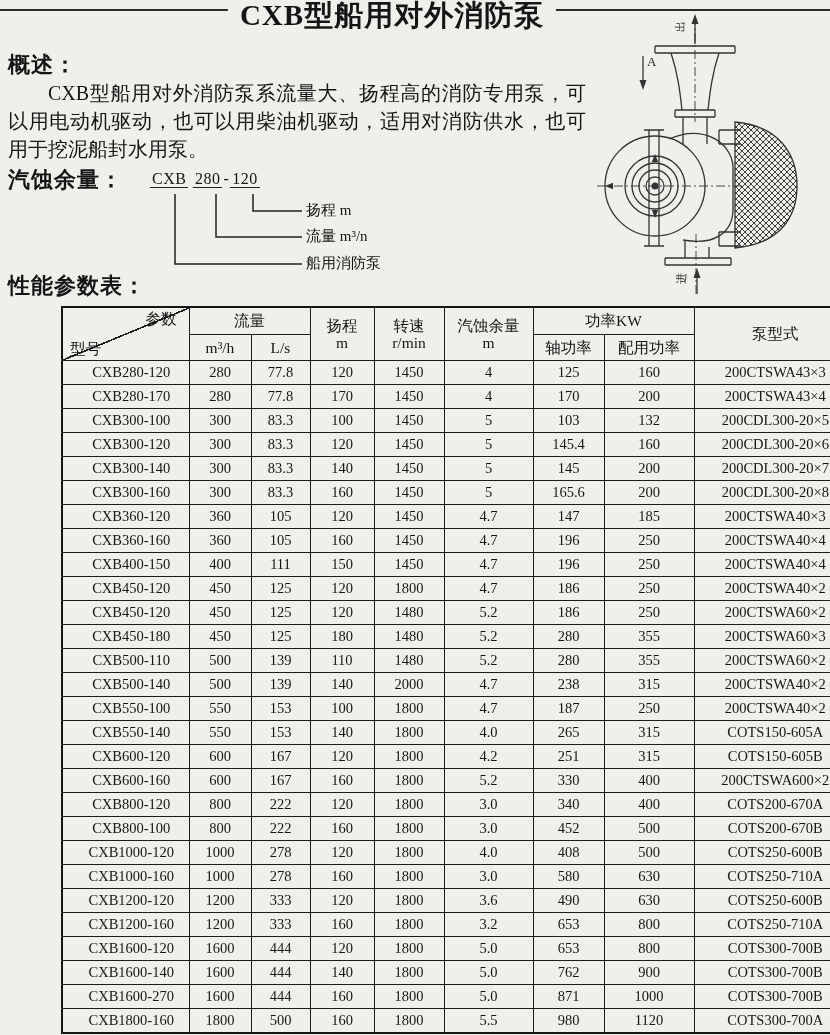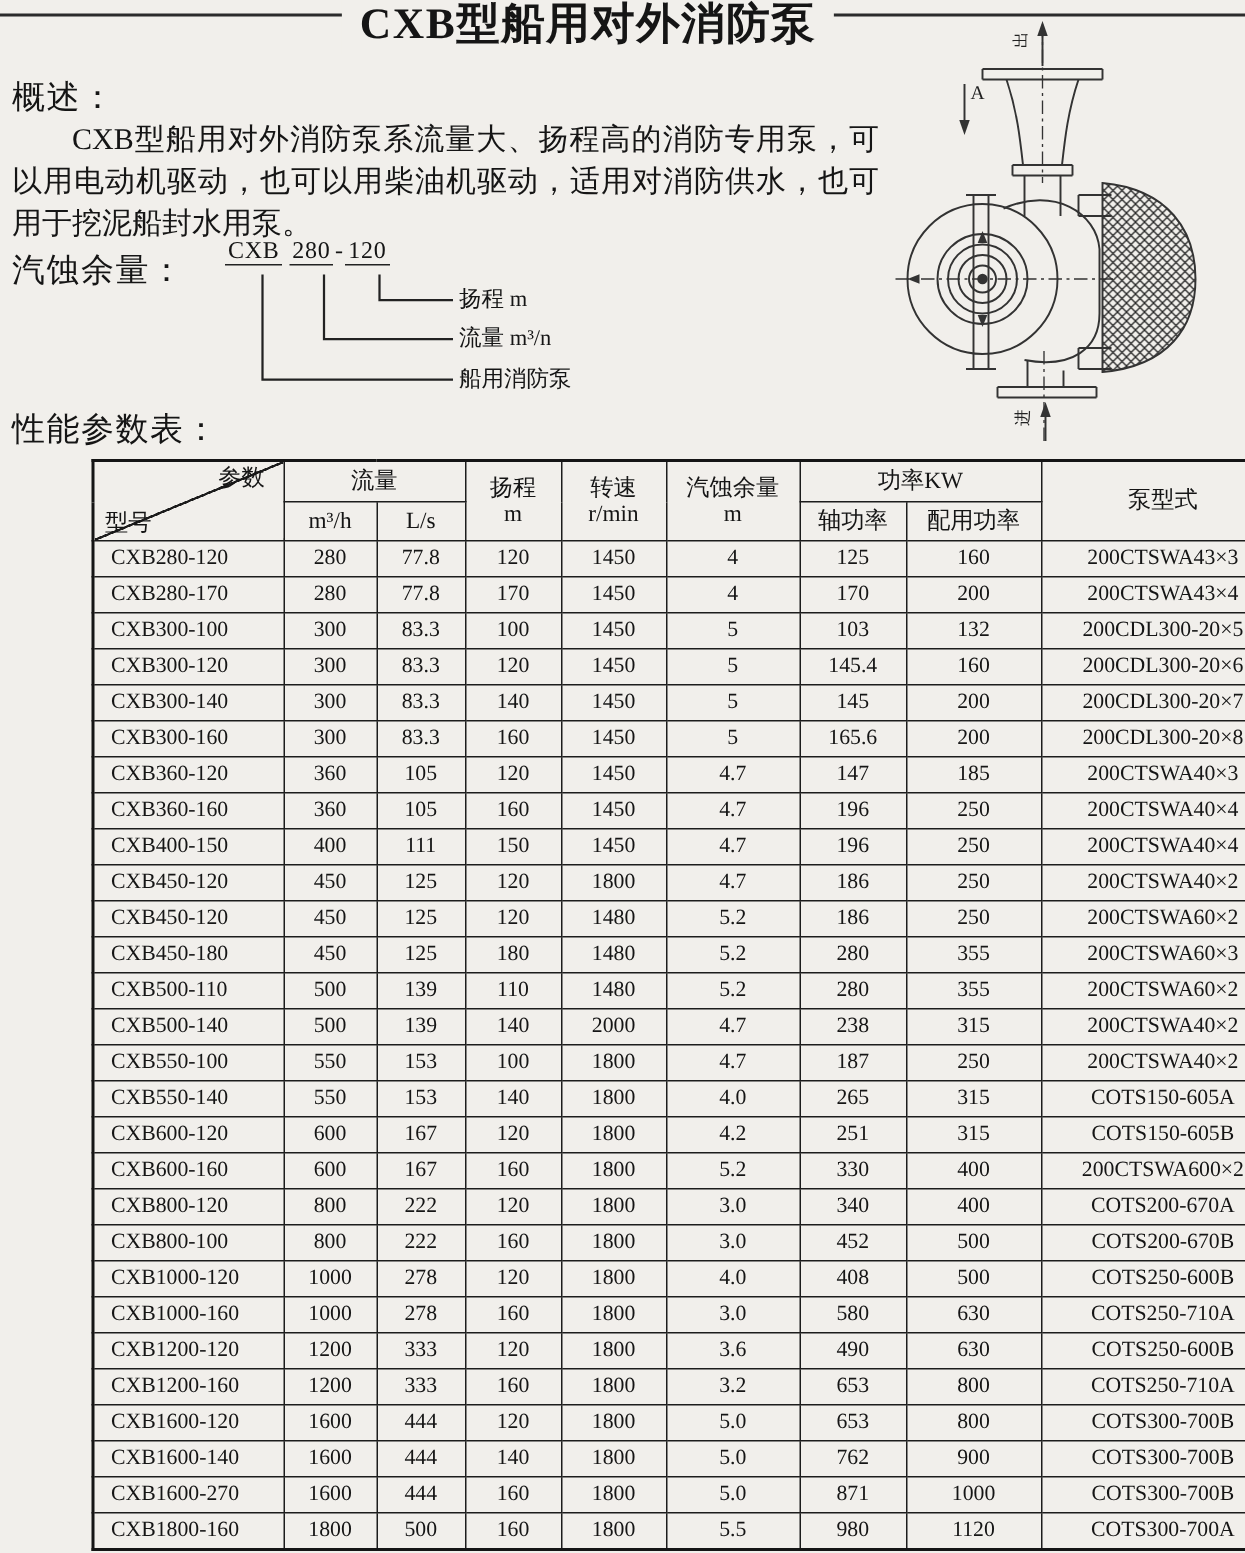--- a/index.html
+++ b/index.html
@@ -7,30 +7,30 @@
     width:830px;height:1035px;position:relative;overflow:hidden;
     background:#f1efeb;color:#151515;
     font-family:"Liberation Serif","DejaVu Serif",serif;
   }
   .top-rule{position:absolute;left:0;top:9px;width:830px;height:2px;background:#2b2b2b}
   .title{
     position:absolute;top:-4px;left:50%;transform:translateX(-57%);
     margin:0;padding:0 12px;background:#f1efeb;
     font-size:29px;font-weight:bold;letter-spacing:1px;white-space:nowrap;
   }
-  .h2{position:absolute;left:8px;margin:0;font-size:22px;font-weight:normal;letter-spacing:1px}
+  .h2{position:absolute;left:8px;margin:0;font-size:22px;font-weight:bold;letter-spacing:1px}
   #overview-heading{top:50px}
   #model-heading{top:165px}
   #perf-heading{top:271px}
   .overview-body{
     position:absolute;left:8px;top:79px;width:578px;margin:0;
     font-size:20px;line-height:28px;text-indent:2em;text-align:justify;
   }
   
-  .model-diagram{position:absolute;left:150px;top:159px;width:320px;height:112px}
+  .model-diagram{position:absolute;left:150px;top:170px;width:320px;height:112px}
   .model-diagram svg{position:absolute;left:0;top:0}
   .code-row{position:absolute;left:0;top:0;font-size:16px;letter-spacing:.5px;white-space:nowrap}
   .code-row .u{border-bottom:1.5px solid #222;padding:0 2px}
   .code-row .sep{padding:0 1px}
   .mlabel{position:absolute;left:156px;font-size:15px;white-space:nowrap}
   #mlabel-head{top:31px}
   #mlabel-flow{top:57px}
   #mlabel-series{top:84px}
   
   .pump-figure{position:absolute;left:583px;top:4px;width:245px;height:296px}
@@ -39,21 +39,21 @@
     position:absolute;left:17px;top:306px;width:795px;
     border-collapse:collapse;table-layout:fixed;border:2px solid #151515;margin-left:44px;
   }
   .perf th,.perf td{
     border:1px solid #1c1c1c;padding:0;text-align:center;
     font-weight:normal;font-size:14.5px;white-space:nowrap;overflow:hidden;
   }
   .perf thead th{font-size:15.5px;height:25px;line-height:1.12}
   .perf thead tr:first-child th{height:26px}
   .perf tbody td{height:23px}
-  .perf td.model{text-align:left;padding-left:11px}
+  .perf td.model{text-align:center;padding-left:11px}
   .perf th.corner{
     position:relative;
     background:linear-gradient(to bottom right,
       transparent calc(50% - .8px),#1c1c1c calc(50% - .8px),
       #1c1c1c calc(50% + .8px),transparent calc(50% + .8px));
   }
   .corner .c-top{position:absolute;top:2px;right:12px}
   .corner .c-bot{position:absolute;bottom:3px;left:7px}
 </style>
 </head>

